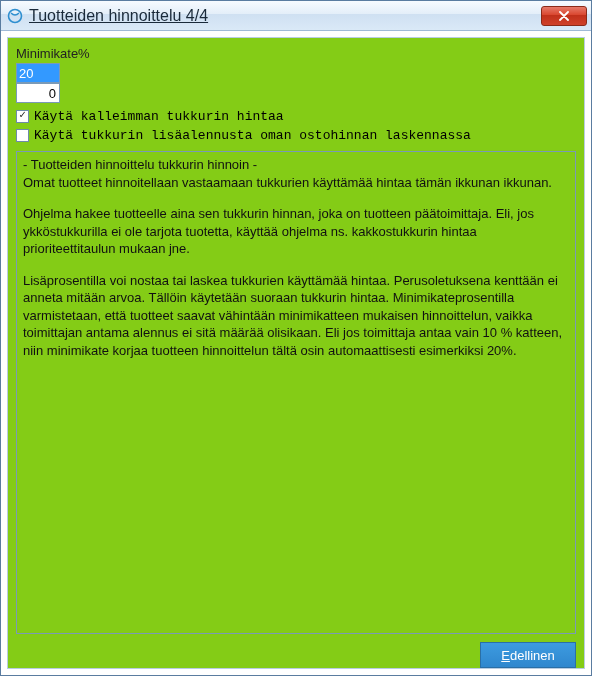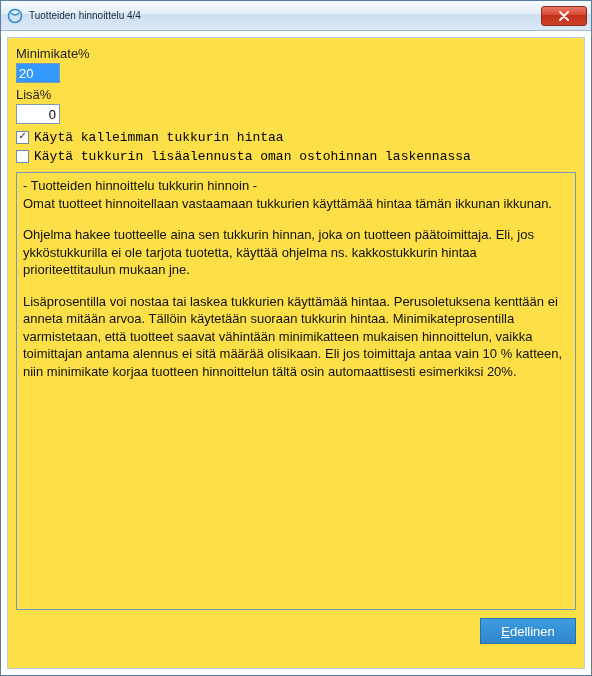--- a/index.html
+++ b/index.html
@@ -28,40 +28,41 @@
   }
   .titlebar .appicon {
     width: 16px; height: 16px;
     margin-right: 6px;
     display: flex; align-items: center; justify-content: center;
   }
   .titlebar .appicon svg { display:block; }
   .titlebar .title {
     flex: 1;
     color: #1a2a3a;
-    font-size: 10px;
+    font-size: 16px;
+    text-decoration: underline;
   }
   .titlebar .close {
     width: 46px; height: 20px;
     margin-right: 4px;
     background: linear-gradient(to bottom, #e67a6a 0%, #d9452d 45%, #c1301a 46%, #cf4129 100%);
     border: 1px solid #8a2a18;
     border-radius: 3px;
     display: flex; align-items: center; justify-content: center;
     cursor: default;
   }
   .titlebar .close svg { display:block; }
   .client {
     flex: 1;
     margin: 6px;
     border: 1px solid #b9cde2;
-    background: #fde047;
+    background: #84cc16;
     display: flex;
     flex-direction: column;
-    padding: 6px 8px 24px 8px;
+    padding: 6px 8px 0 8px;
     position: relative;
   }
   .field-label {
     color: #222;
     margin-top: 2px;
     margin-bottom: 2px;
   }
   .num-input {
     width: 44px;
     height: 20px;
@@ -150,21 +151,20 @@
         <path d="M2 1 L10 9 M10 1 L2 9" stroke="#fff" stroke-width="1.8" stroke-linecap="round"></path>
       </svg>
     </div>
   </div>
 
   <div class="client">
 
     <div class="field-label">Minimikate%</div>
     <input class="num-input selected" value="20" style="">
 
-    <div class="field-label" style="margin-top:4px">Lisä%</div>
     <input class="num-input" value="0" style="">
 
     <div class="chk-row">
       <span class="chk checked"></span>
       <span>Käytä kalleimman tukkurin hintaa</span>
     </div>
 
     <div class="chk-row" style="margin-top:4px">
       <span class="chk"></span>
       <span>Käytä tukkurin lisäalennusta oman ostohinnan laskennassa</span>

